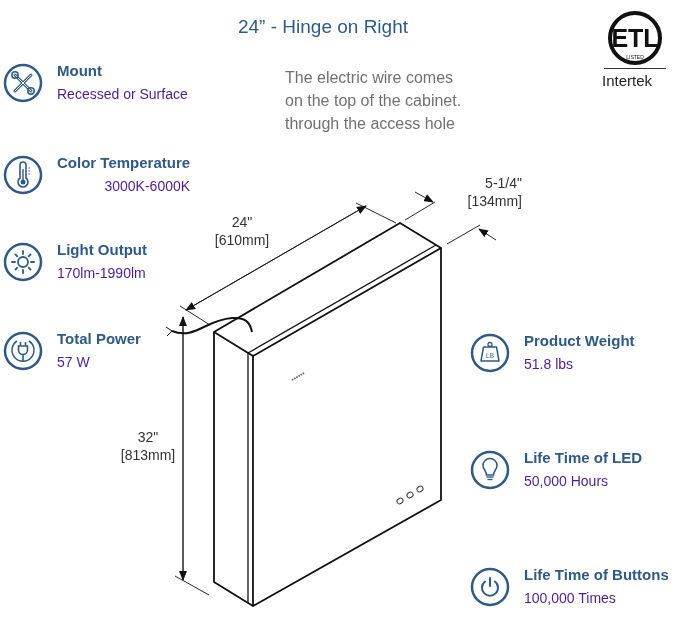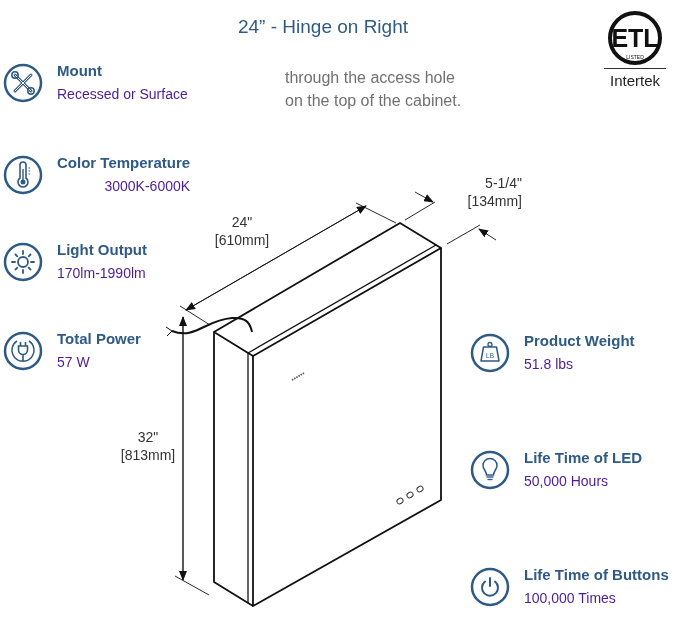--- a/index.html
+++ b/index.html
@@ -7,33 +7,34 @@
          font-family: "Liberation Sans", sans-serif; }
   .abs { position: absolute; }
   .title { left: 0; top: 16px; width: 646px; text-align: center; font-size: 19px;
            color: #2f5a86; }
   .note { left: 285px; top: 66px; font-size: 16px; line-height: 23px; color: #707070; }
   .feat { position: absolute; display: flex; align-items: flex-start; }
   .feat .ic { width: 40px; height: 40px; flex: 0 0 40px; margin-right: 14px; margin-top: 2px; }
   .feat .lbl { font-size: 15px; font-weight: bold; color: #2f5a86; line-height: 20px; white-space: nowrap; }
   .feat .val { font-size: 14px; color: #4c1d95; line-height: 20px; margin-top: 3px; white-space: nowrap; }
   .dim { font-size: 14px; color: #333333; text-align: center; line-height: 18px; }
-  .logo { left: 602px; top: 8px; width: 66px; text-align: center; }
+  .logo { left: 602px; top: 8px; width: 66px; }
   .logo .brand { font-size: 15px; color: #222; margin-top: 3px; }
   .logo .rule { height: 1px; background: #333; margin: 2px 2px 0 2px; }
   svg { display: block; }
 </style>
 </head>
 <body>
 
 <div class="abs title">24” - Hinge on Right</div>
 
 <div class="abs note">
+  <div>The electric wire comes</div>
+  <div>on the top of the cabinet.</div>
   <div>through the access hole</div>
-  <div>on the top of the cabinet.</div>
 </div>
 
 <div class="abs logo">
   <svg width="66" height="58" viewBox="0 0 66 58">
     <circle cx="33" cy="30" r="25" fill="none" stroke="#111" stroke-width="4"></circle>
     <text x="33" y="39" text-anchor="middle" font-family="Liberation Sans, sans-serif" font-weight="bold" font-size="25" fill="#111">ETL</text>
     <text x="33" y="51" text-anchor="middle" font-family="Liberation Sans, sans-serif" font-size="5" fill="#111">LISTED</text>
   </svg>
   <div class="rule"></div>
   <div class="brand">Intertek</div>

